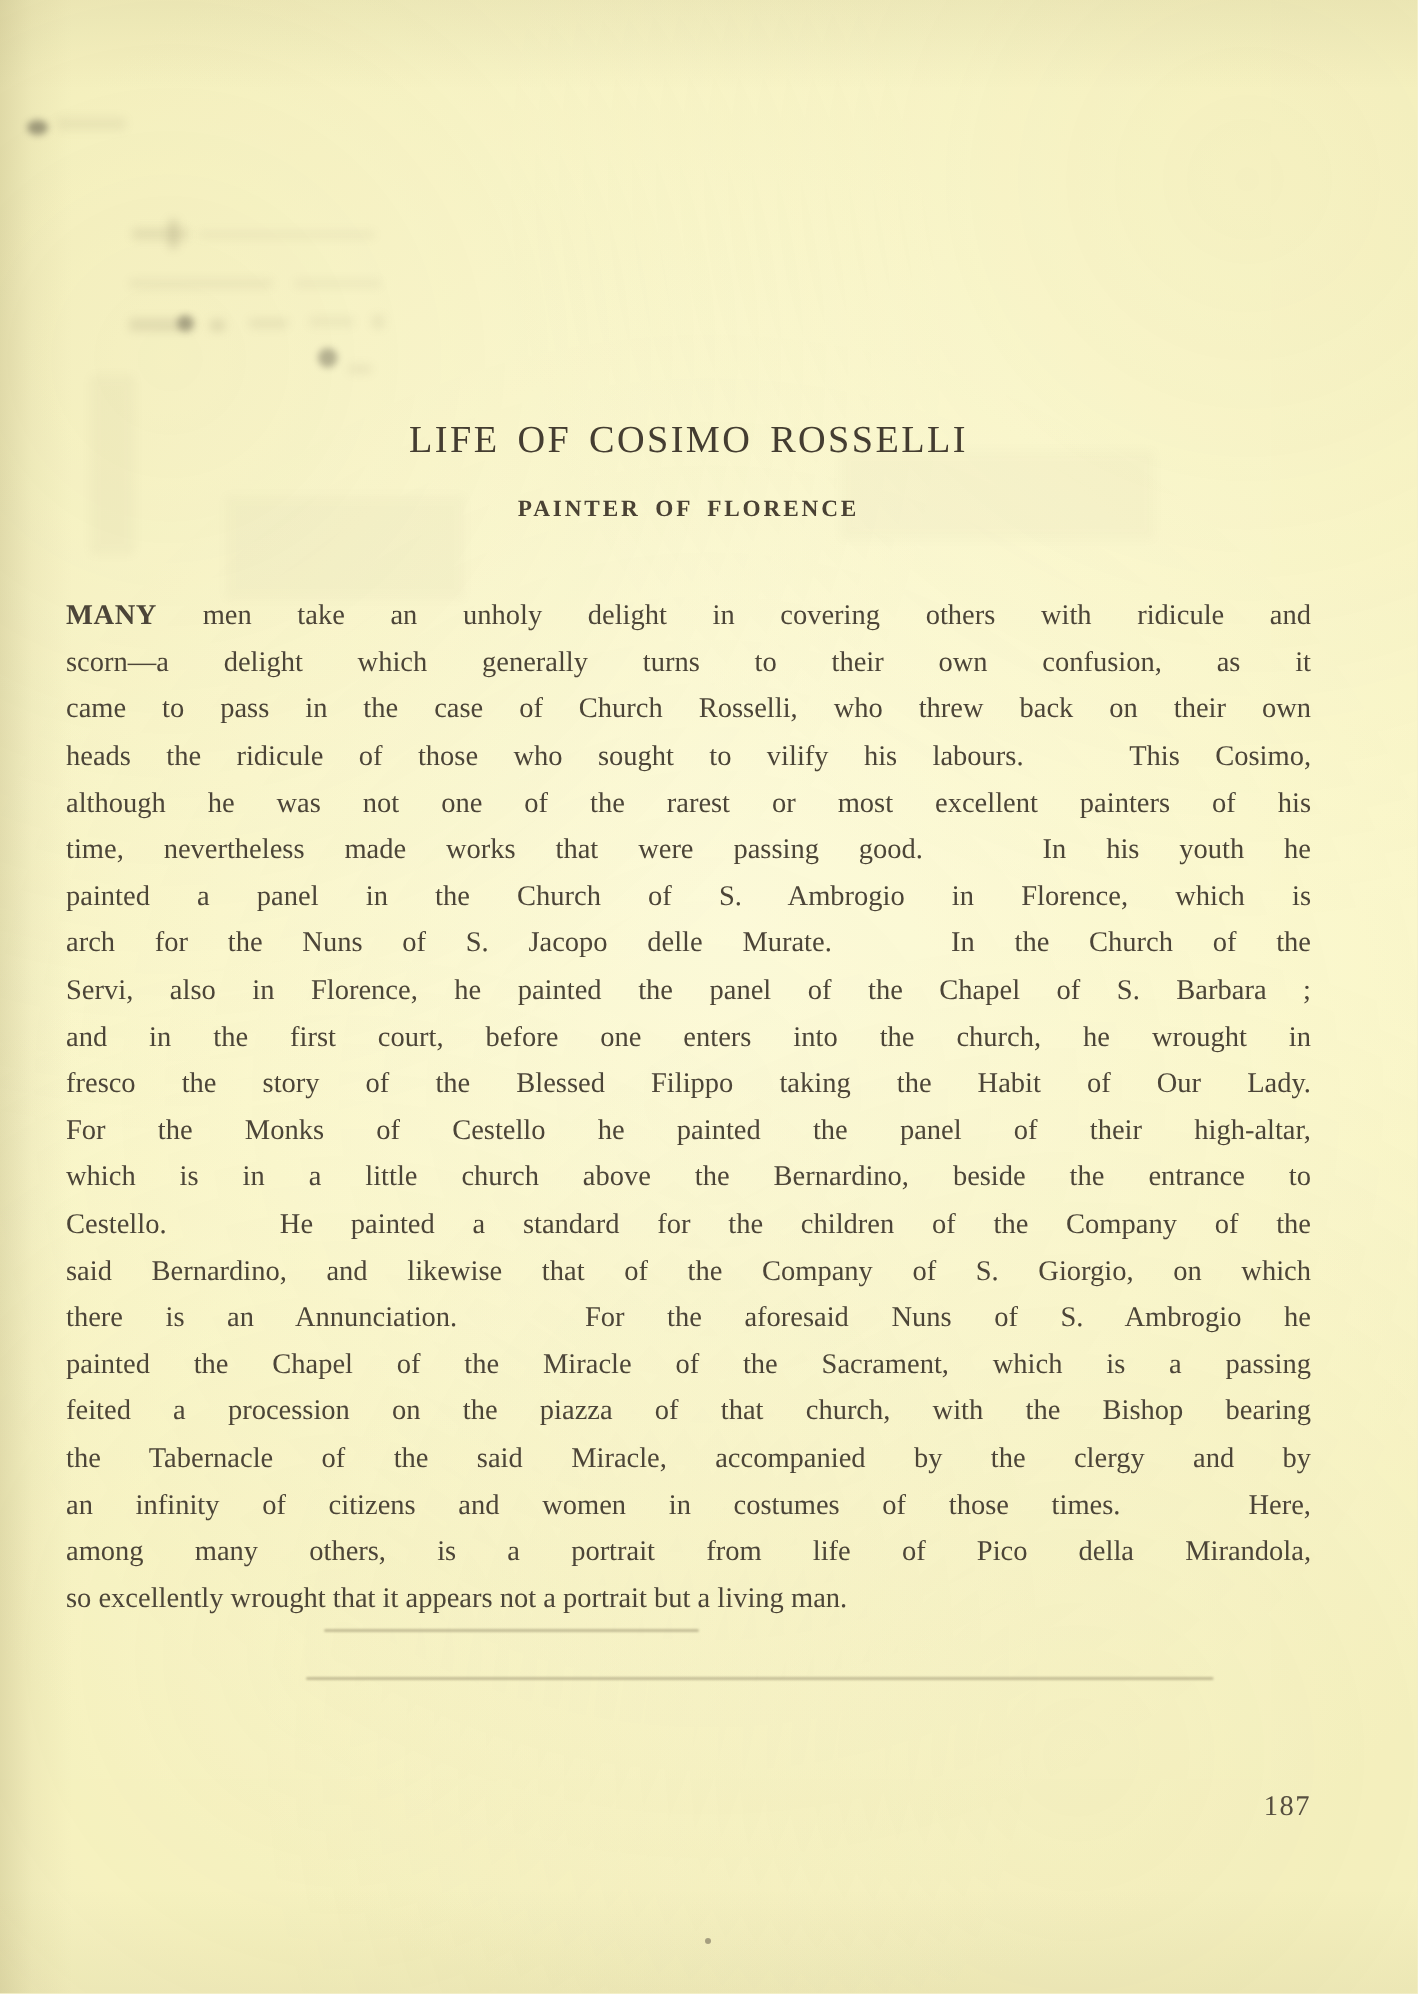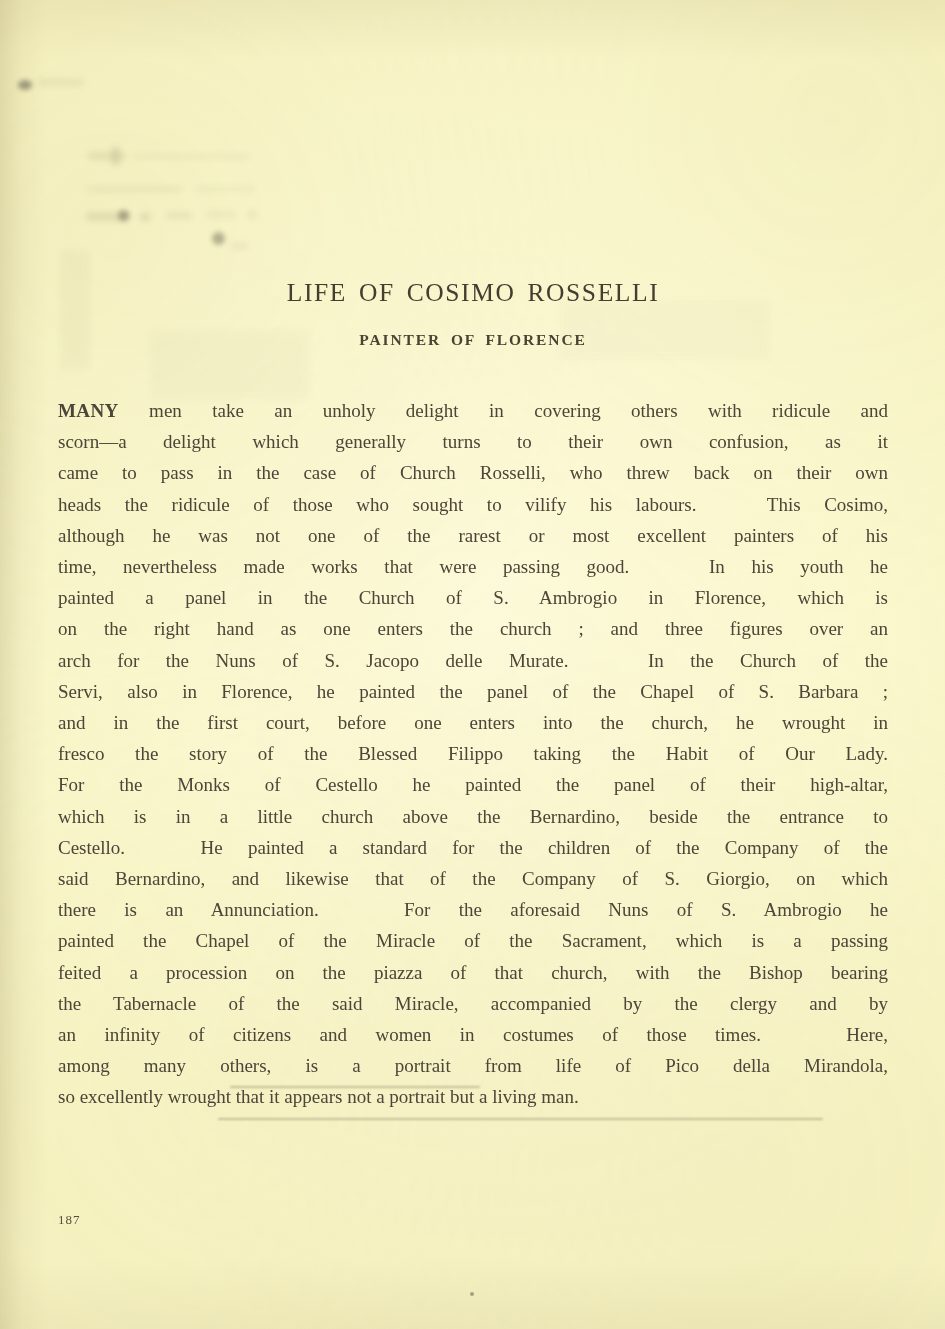--- a/index.html
+++ b/index.html
@@ -70,21 +70,21 @@
   .ghost.blob {
     border-radius: 50%;
     opacity: .5;
     filter: blur(2.4px);
     background: #4e4a3c;
   }
 
   
   .content {
     position: absolute;
-    left: 58px;
+    left: 44px;
     top: 278px;
     width: 830px;
   }
 
   .title {
     text-align: center;
     font-size: 25.5px;
     letter-spacing: 1.6px;
     word-spacing: 4px;
     color: #443d31;
@@ -142,25 +142,24 @@
     filter: blur(.8px);
     border-radius: 2px;
     pointer-events: none;
   }
 
   .folio {
     position: absolute;
     left: 0;
     right: 0;
     top: 916px;
-    text-align: left;
-    font-size: 13px;
+    text-align: right;
+    font-size: 19px;
     letter-spacing: 1px;
     color: #564e3f;
-    margin-top: 18px;
   }
 
   .bottom-speck {
     position: absolute;
     left: 470px;
     top: 1292px;
     width: 4px;
     height: 4px;
     border-radius: 50%;
     background: #6a6250;
@@ -206,21 +205,20 @@
     <h2 class="subtitle">PAINTER OF FLORENCE</h2>
 
     <div class="body-text">
       <span class="line just"><span class="smallcaps">MANY</span><span> men take an unholy delight in covering others with ridicule and</span></span>
       <span class="line just">scorn—a delight which generally turns to their own confusion, as it</span>
       <span class="line just">came to pass in the case of Church Rosselli, who threw back on their own</span>
       <span class="line just">heads the ridicule of those who sought to vilify his labours.   This Cosimo,</span>
       <span class="line just">although he was not one of the rarest or most excellent painters of his</span>
       <span class="line just">time, nevertheless made works that were passing good.   In his youth he</span>
       <span class="line just">painted a panel in the Church of S. Ambrogio in Florence, which is</span>
-      <span class="line just">on the right hand as one enters the church ; and three figures over an</span>
       <span class="line just">arch for the Nuns of S. Jacopo delle Murate.   In the Church of the</span>
       <span class="line just">Servi, also in Florence, he painted the panel of the Chapel of S. Barbara ;</span>
       <span class="line just">and in the first court, before one enters into the church, he wrought in</span>
       <span class="line just">fresco the story of the Blessed Filippo taking the Habit of Our Lady.</span>
       <span class="line just">For the Monks of Cestello he painted the panel of their high-altar,</span>
       <span class="line just">which is in a little church above the Bernardino, beside the entrance to</span>
       <span class="line just">Cestello.   He painted a standard for the children of the Company of the</span>
       <span class="line just">said Bernardino, and likewise that of the Company of S. Giorgio, on which</span>
       <span class="line just">there is an Annunciation.   For the aforesaid Nuns of S. Ambrogio he</span>
       <span class="line just">painted the Chapel of the Miracle of the Sacrament, which is a passing</span>

